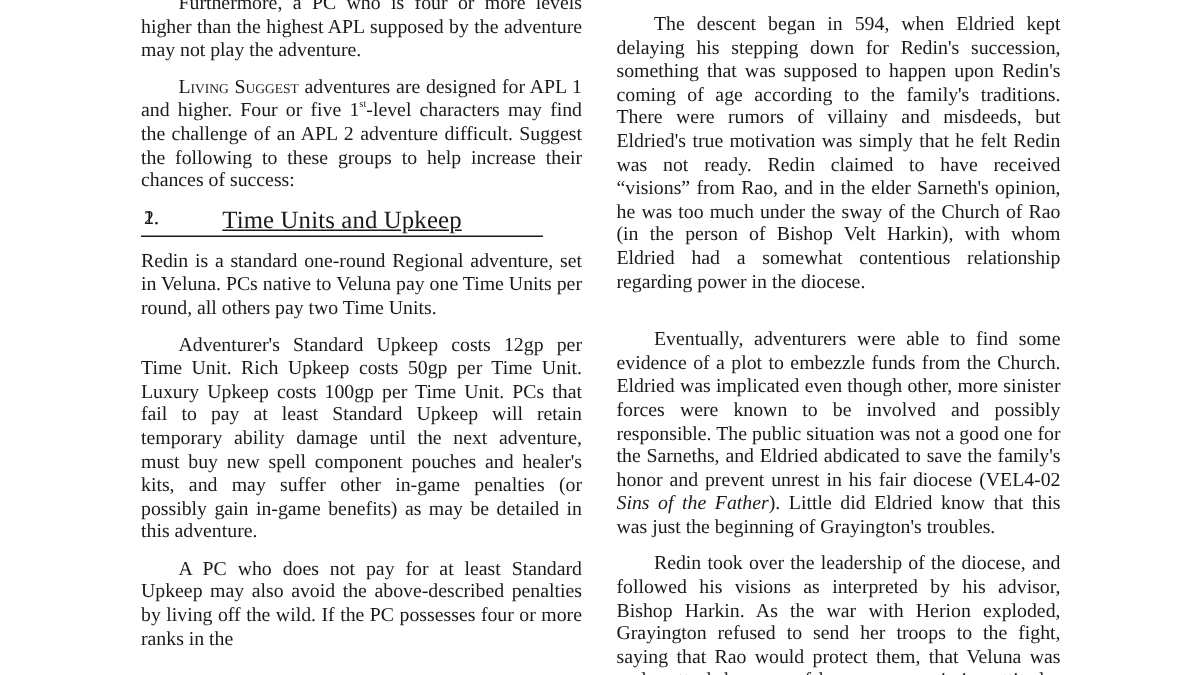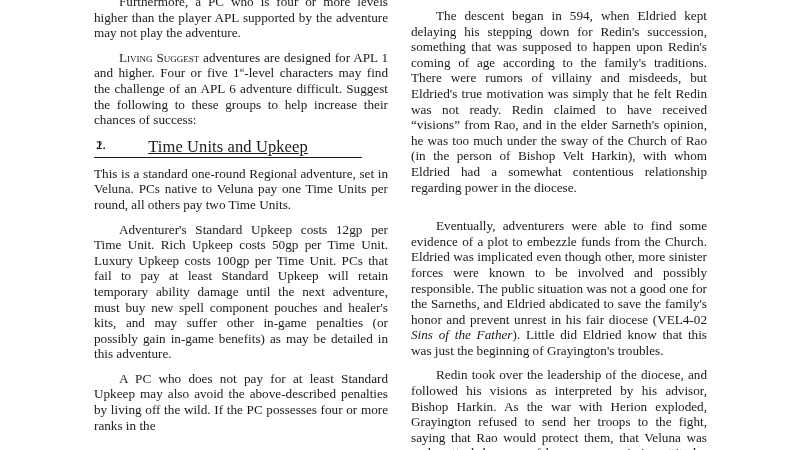--- a/index.html
+++ b/index.html
@@ -81,32 +81,32 @@
       font-size: 7px;
       line-height: 0;
     }
     em {
     }
   </style>
 </head>
 <body>
 
 <div class="col col-left">
-  <p class="indent"><span>Furthermore, a PC who is four or more levels higher</span> <span>than the player APL supported by the adventure may not play the adventure.</span></p>
+  <p class="indent"><span>Furthermore, a PC who is four or more levels higher</span> <span>than the highest APL supposed by the adventure may not play the adventure.</span></p>
 
-  <p class="indent"><span class="sc">Living Suggest</span><span> adventures are designed for APL 1 and higher. Four or five 1</span><sup>st</sup><span>-level characters may find the challenge of an APL 6 adventure difficult. Suggest the following to these groups to help increase their chances of success:</span></p>
+  <p class="indent"><span class="sc">Living Suggest</span><span> adventures are designed for APL 1 and higher. Four or five 1</span><sup>st</sup><span>-level characters may find the challenge of an APL 2 adventure difficult. Suggest the following to these groups to help increase their chances of success:</span></p>
 
   <ol>
     <li><span class="num">1.</span></li>
     <li><span class="num">2.</span></li>
   </ol>
 
   <div class="section-heading"><span>Time Units and Upkeep</span></div>
 
-  <p class="noindent">This is a standard one-round Regional adventure, set in Veluna.  PCs native to Veluna pay one Time Units per round, all others pay two Time Units.</p>
+  <p class="noindent">Redin is a standard one-round Regional adventure, set in Veluna.  PCs native to Veluna pay one Time Units per round, all others pay two Time Units.</p>
 
   <p class="indent">Adventurer's Standard Upkeep costs 12gp per Time Unit.  Rich Upkeep costs 50gp per Time Unit.  Luxury Upkeep costs 100gp per Time Unit. PCs that fail to pay at least Standard Upkeep will retain temporary ability damage until the next adventure, must buy new spell component pouches and healer's kits, and may suffer other in-game penalties (or possibly gain in-game benefits) as may be detailed in this adventure.</p>
 
   <p class="indent">A PC who does not pay for at least Standard Upkeep may also avoid the above-described penalties by living off the wild.  If the PC possesses four or more ranks in the</p>
 </div>
 
 <div class="col col-right">
   <p class="indent">The descent began in 594, when Eldried kept delaying his stepping down for Redin's succession, something that was supposed to happen upon Redin's coming of age according to the family's traditions.  There were rumors of villainy and misdeeds, but Eldried's true motivation was simply that he felt Redin was not ready. Redin claimed to have received “visions” from Rao, and in the elder Sarneth's opinion, he was too much under the sway of the Church of Rao (in the person of Bishop Velt Harkin), with whom Eldried had a somewhat contentious relationship regarding power in the diocese.</p>
 
   <div class="gap"></div>

